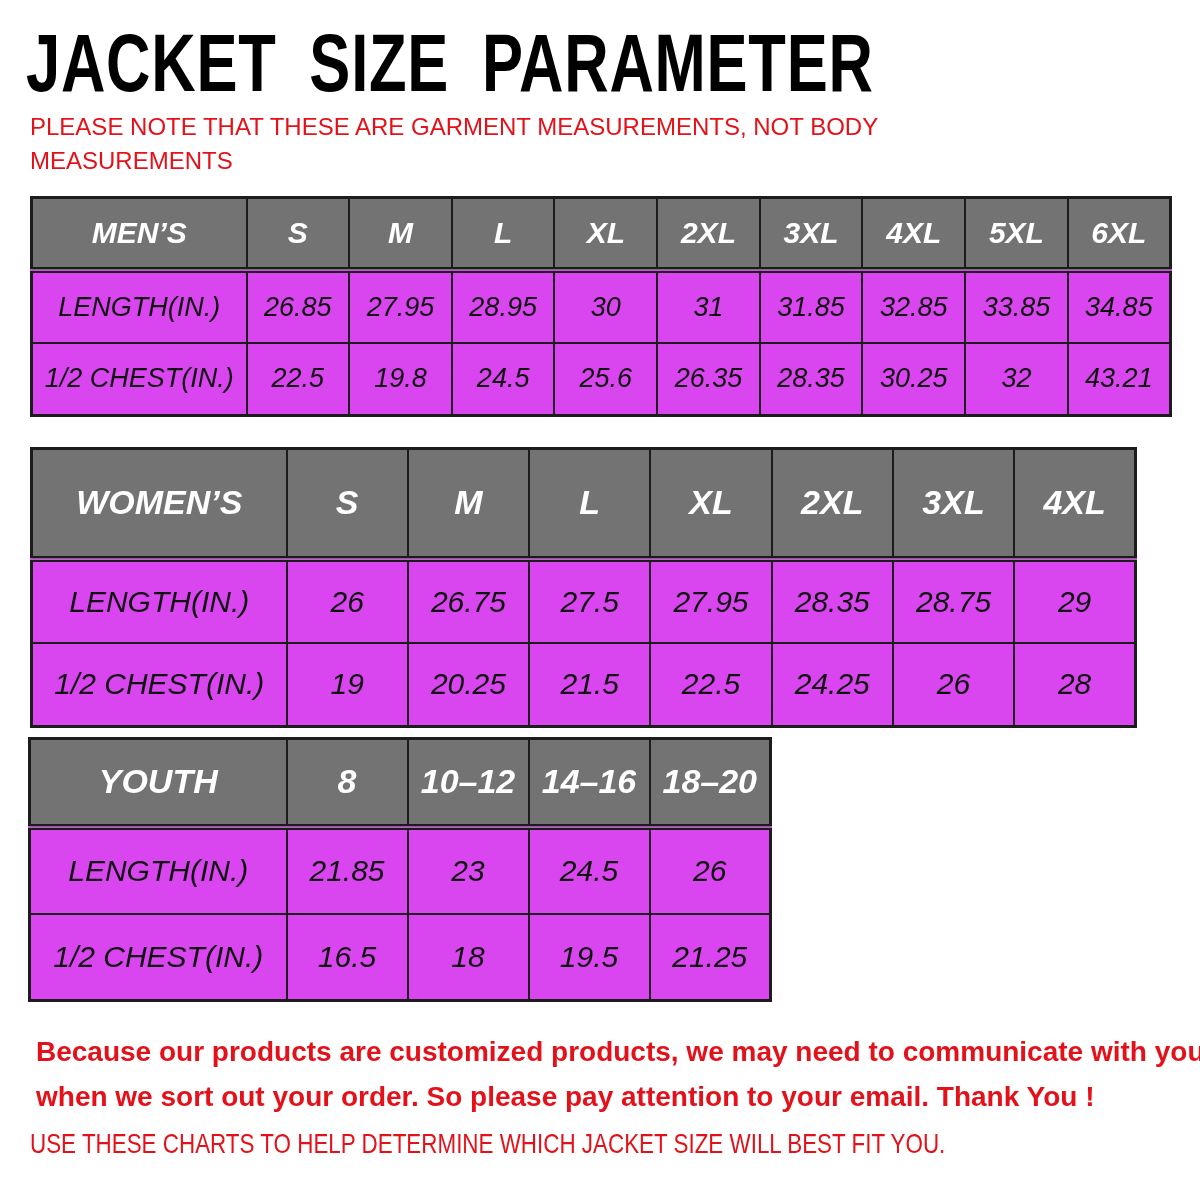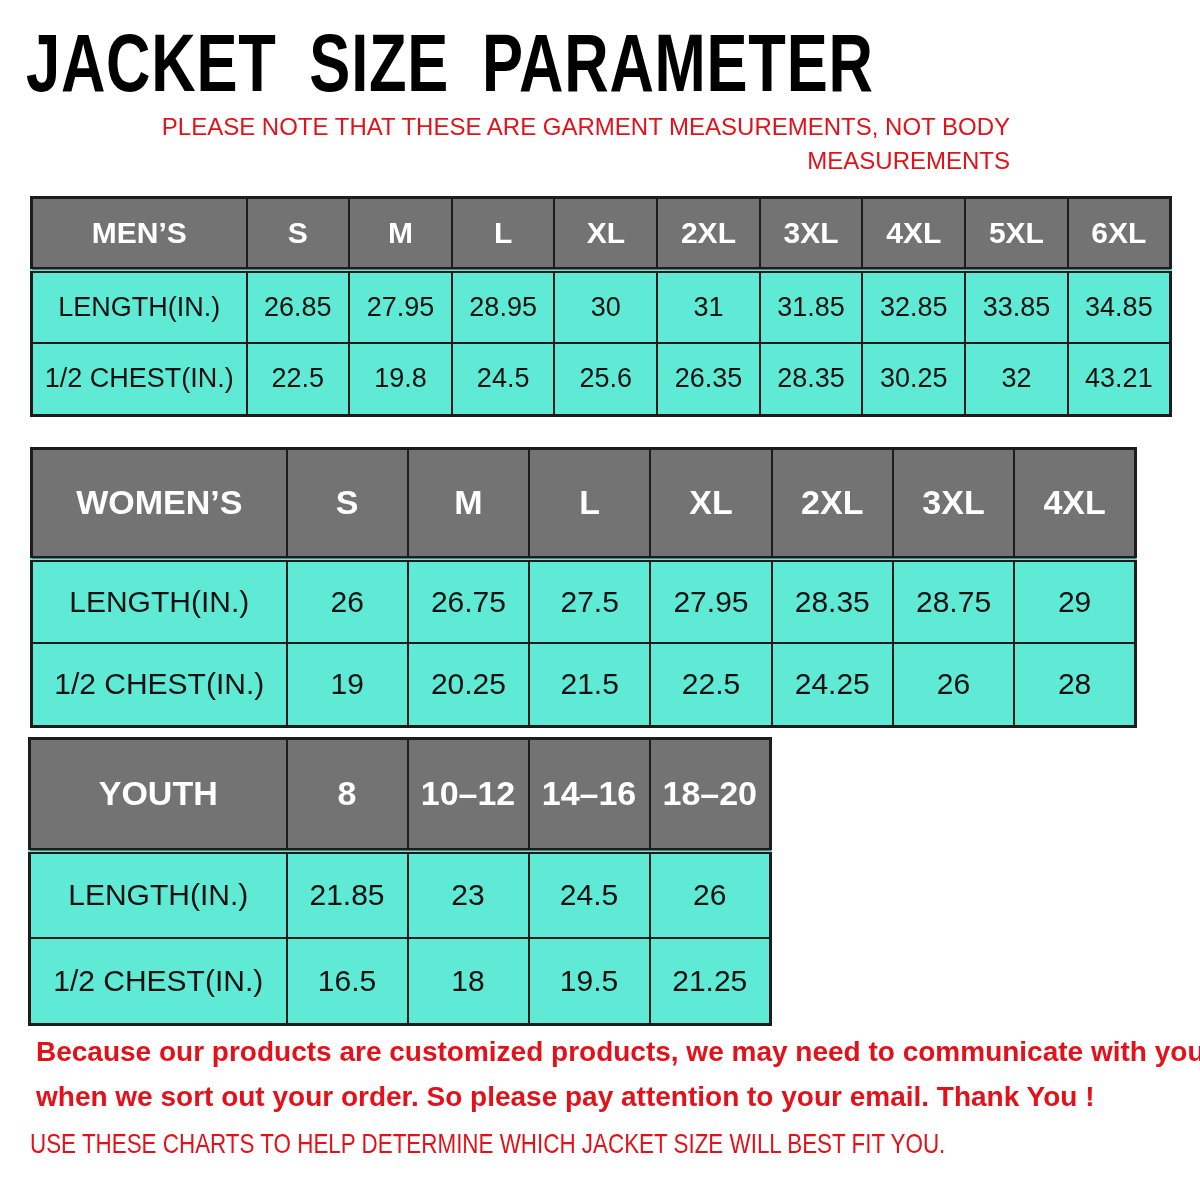--- a/index.html
+++ b/index.html
@@ -25,28 +25,28 @@
     color: var(--c-black);
     letter-spacing: 1px; word-spacing: 20px;
     transform: scaleX(0.75); transform-origin: left top;
     white-space: nowrap;
   }
   .note {
     position: absolute; left: 30px; top: 110px;
     width: 980px;
     font-size: 24px; line-height: 1.4; font-weight: 400;
     color: var(--c-red);
-    text-align: right;
   }
   table.size-table {
     position: absolute;
     border-collapse: collapse;
     table-layout: fixed;
     border: 3px solid var(--c-border);
-    background: #5eead4;
+    background: #d946ef;
+    font-style: italic;
   }
   .size-table th, .size-table td {
     border: 2px solid var(--c-border);
     text-align: center; vertical-align: middle;
     padding: 0;
     font-weight: 400;
     color: #111111;
   }
   .size-table thead th {
     background: var(--c-header-bg);
@@ -62,21 +62,21 @@
   .table-mens thead th:first-child { width: 215px; }
 
   .table-womens { left: 30px; top: 447px; width: 1107px; }
   .table-womens thead tr { height: 110px; }
   .table-womens tbody tr { height: 84px; }
   .table-womens thead th { font-size: 34px; }
   .table-womens tbody th, .table-womens tbody td { font-size: 30px; }
   .table-womens thead th:first-child { width: 255px; }
 
   .table-youth { left: 28px; top: 737px; width: 744px; }
-  .table-youth thead tr { height: 112px; }
+  .table-youth thead tr { height: 88px; }
   .table-youth tbody tr { height: 87px; }
   .table-youth thead th { font-size: 34px; }
   .table-youth tbody th, .table-youth tbody td { font-size: 30px; }
   .table-youth thead th:first-child { width: 257px; }
 
   .footer-para {
     position: absolute; left: 36px; top: 1030px;
     width: 1170px;
     font-size: 28px; line-height: 1.6; font-weight: 700;
     color: var(--c-red);

